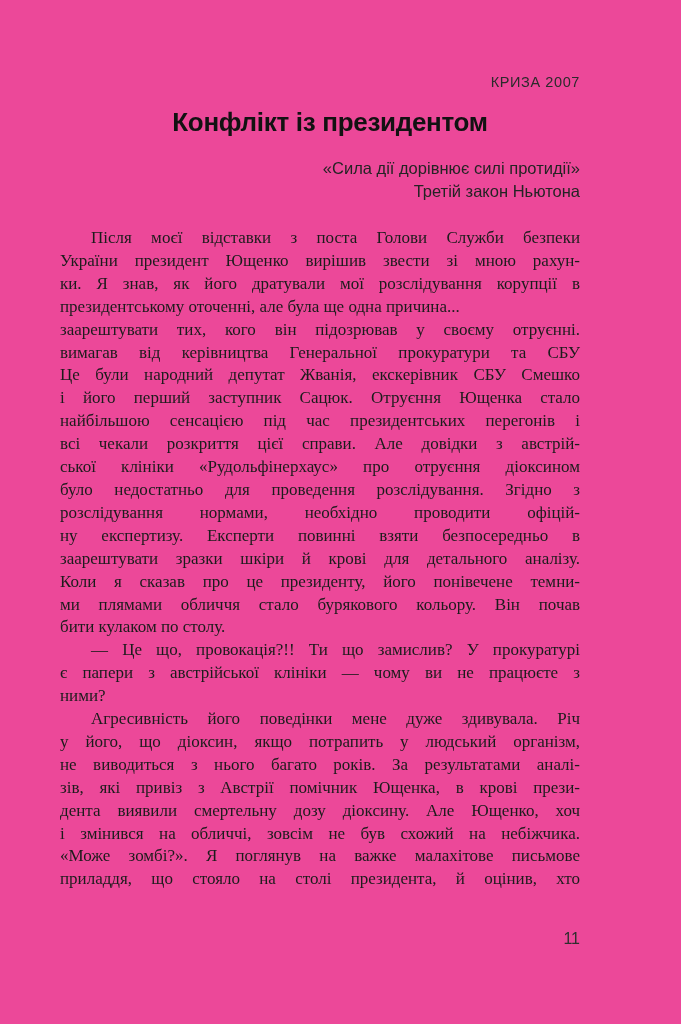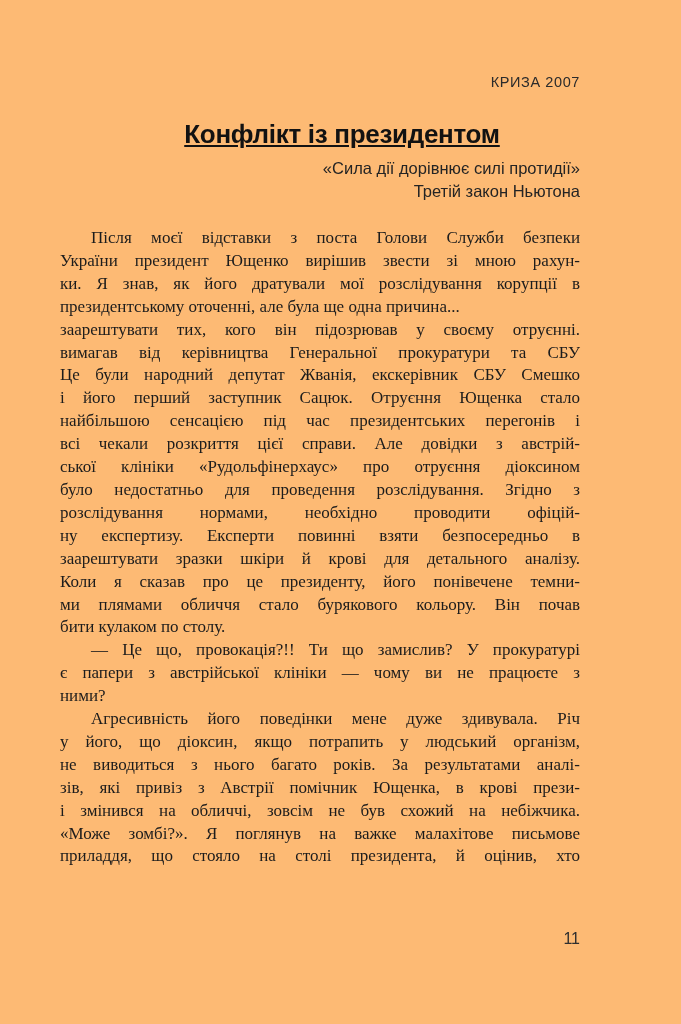--- a/index.html
+++ b/index.html
@@ -4,21 +4,21 @@
 <style>
   html, body {
     margin: 0;
     padding: 0;
     background: #ffffff;
   }
   .page {
     position: relative;
     width: 681px;
     height: 1024px;
-    background: #fdba74;
+    background: #ec4899;
     overflow: hidden;
     font-family: "Liberation Serif", serif;
     color: #1c1c1c;
   }
   .running-header {
     position: absolute;
     top: 74px;
     left: 60px;
     width: 520px;
     text-align: right;
@@ -77,21 +77,21 @@
     font-size: 16px;
     color: #2e2e2e;
   }
 </style>
 </head>
 <body>
 
 <div class="page">
   <div class="running-header">КРИЗА 2007</div>
 
-  <h1 class="chapter-title" style="margin:12px;text-decoration:underline;">Конфлікт із президентом</h1>
+  <h1 class="chapter-title" style="margin:0;">Конфлікт із президентом</h1>
 
   <div class="epigraph">
     <div>«Сила дії дорівнює силі протидії»</div>
     <div>Третій закон Ньютона</div>
   </div>
 
   <div class="body-text">
       <div class="paragraph">
         <div class="line first-line">Після моєї відставки з поста Голови Служби безпеки</div>
         <div class="line">України президент Ющенко вирішив звести зі мною рахун-</div>
@@ -117,20 +117,21 @@
       <div class="paragraph">
         <div class="line first-line">— Це що, провокація?!! Ти що замислив? У прокуратурі</div>
         <div class="line">є папери з австрійської клініки — чому ви не працюєте з</div>
         <div class="line left-last">ними?</div>
       </div>
       <div class="paragraph">
         <div class="line first-line">Агресивність його поведінки мене дуже здивувала. Річ</div>
         <div class="line">у його, що діоксин, якщо потрапить у людський організм,</div>
         <div class="line">не виводиться з нього багато років. За результатами аналі-</div>
         <div class="line">зів, які привіз з Австрії помічник Ющенка, в крові прези-</div>
+        <div class="line">дента виявили смертельну дозу діоксину. Але Ющенко, хоч</div>
         <div class="line">і змінився на обличчі, зовсім не був схожий на небіжчика.</div>
         <div class="line">«Може зомбі?». Я поглянув на важке малахітове письмове</div>
         <div class="line">приладдя, що стояло на столі президента, й оцінив, хто</div>
       </div>
     </div>
 
   <div class="page-number">11</div>
 </div>
 
 </body></html>

